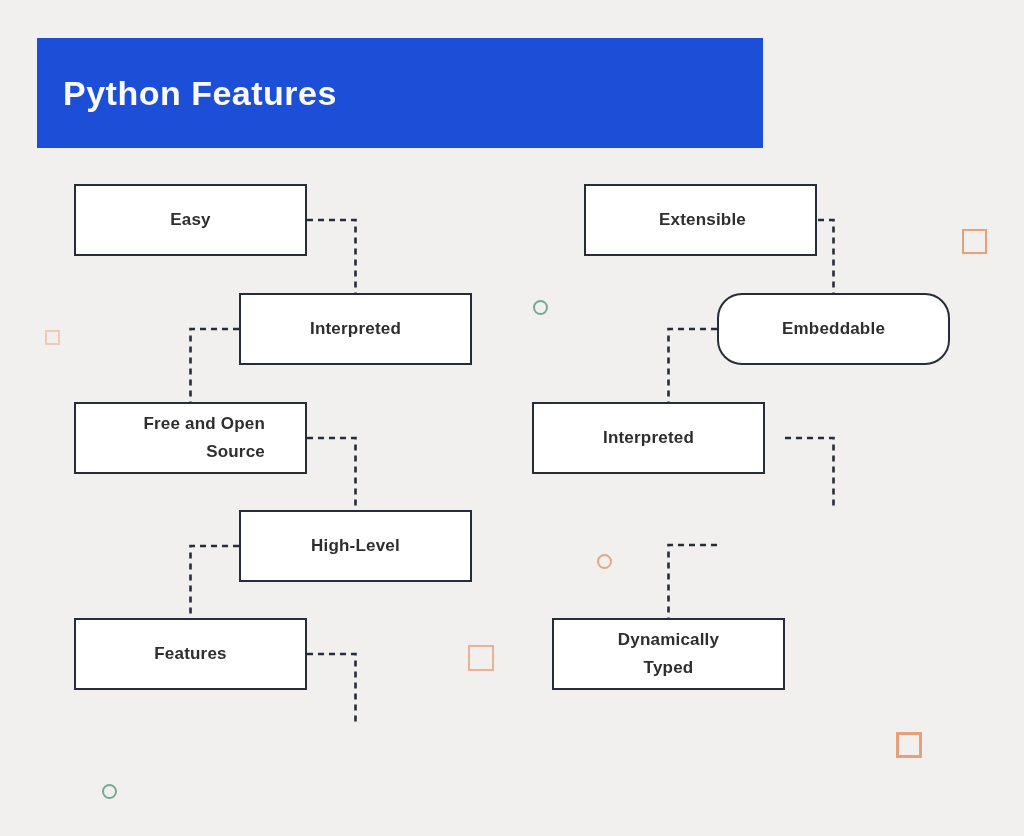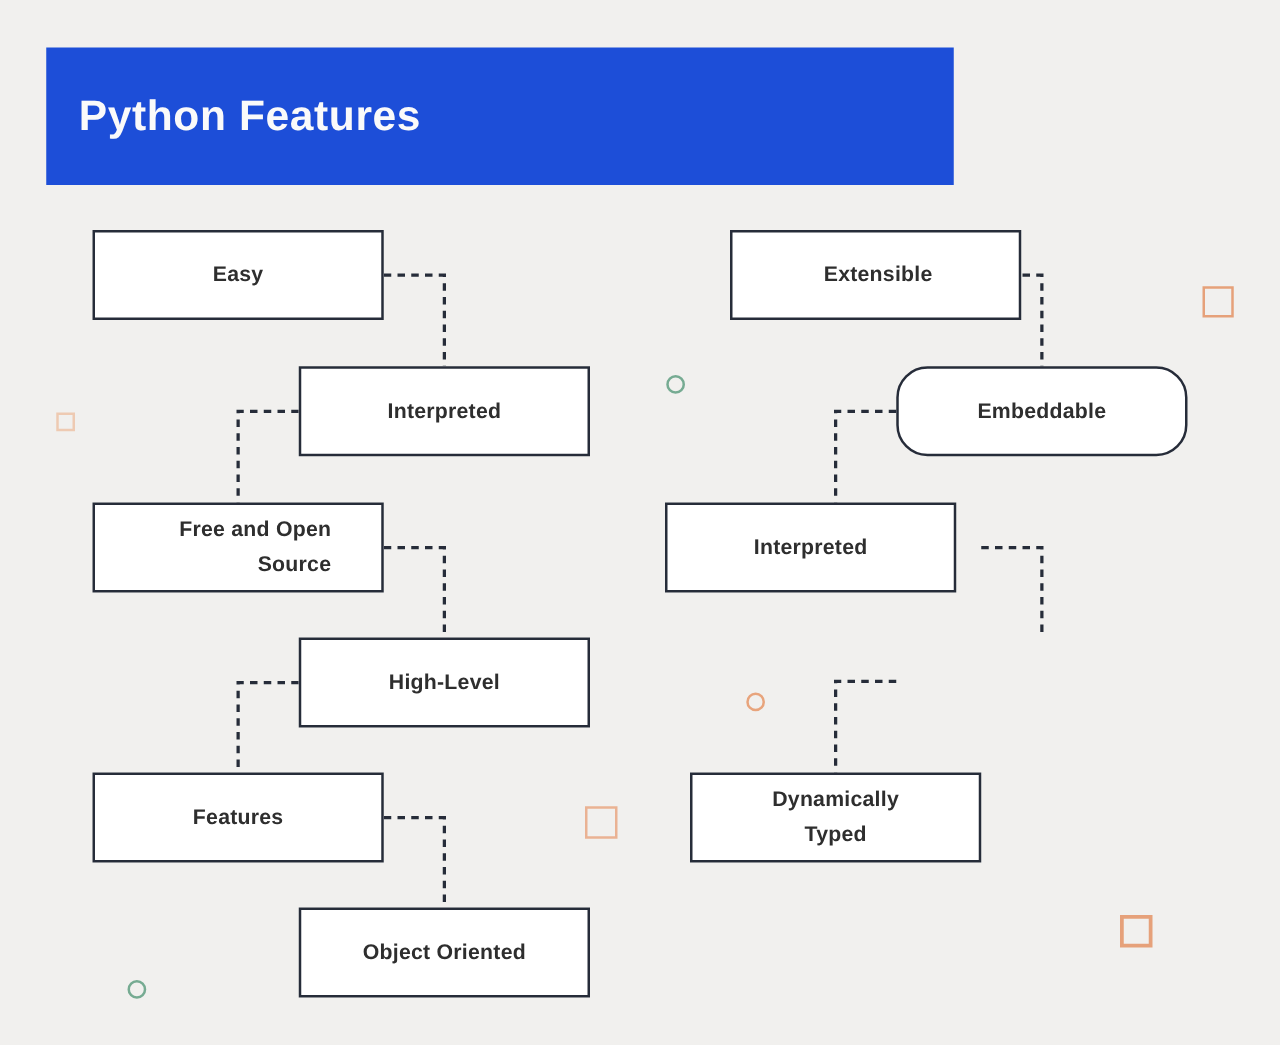--- a/index.html
+++ b/index.html
@@ -96,21 +96,20 @@
     <path d="M717,329 H668.5 V402"></path>
     <path d="M785,438 H833.5 V509"></path>
     <path d="M717,545 H668.5 V618"></path>
   </svg>
 
   <div class="node" style="left:74px; top:184px;">Easy</div>
   <div class="node" style="left:239px; top:293px;">Interpreted</div>
   <div class="node" style="left:74px; top:402px;text-align:right;">Free and Open Source</div>
   <div class="node" style="left:239px; top:510px;text-align:right;">High-Level</div>
   <div class="node" style="left:74px; top:618px;">Features</div>
-  <div class="node" style="left:239px; top:726px;">Object Oriented</div>
 
   <div class="node" style="left:584px; top:184px;padding-left:44px;">Extensible</div>
   <div class="node" style="left:717px; top:293px;border-radius:25px;">Embeddable</div>
   <div class="node" style="left:532px; top:402px;text-align:right;">Interpreted</div>
   <div class="node" style="left:552px; top:618px;">Dynamically Typed</div>
 
   <div class="deco square-sm" style="left:45px; top:330px;"></div>
   <div class="deco square-md" style="left:962px; top:229px;"></div>
   <div class="deco square-md-light" style="left:468px; top:645px;"></div>
   <div class="deco square-lg" style="left:896px; top:732px;"></div>

